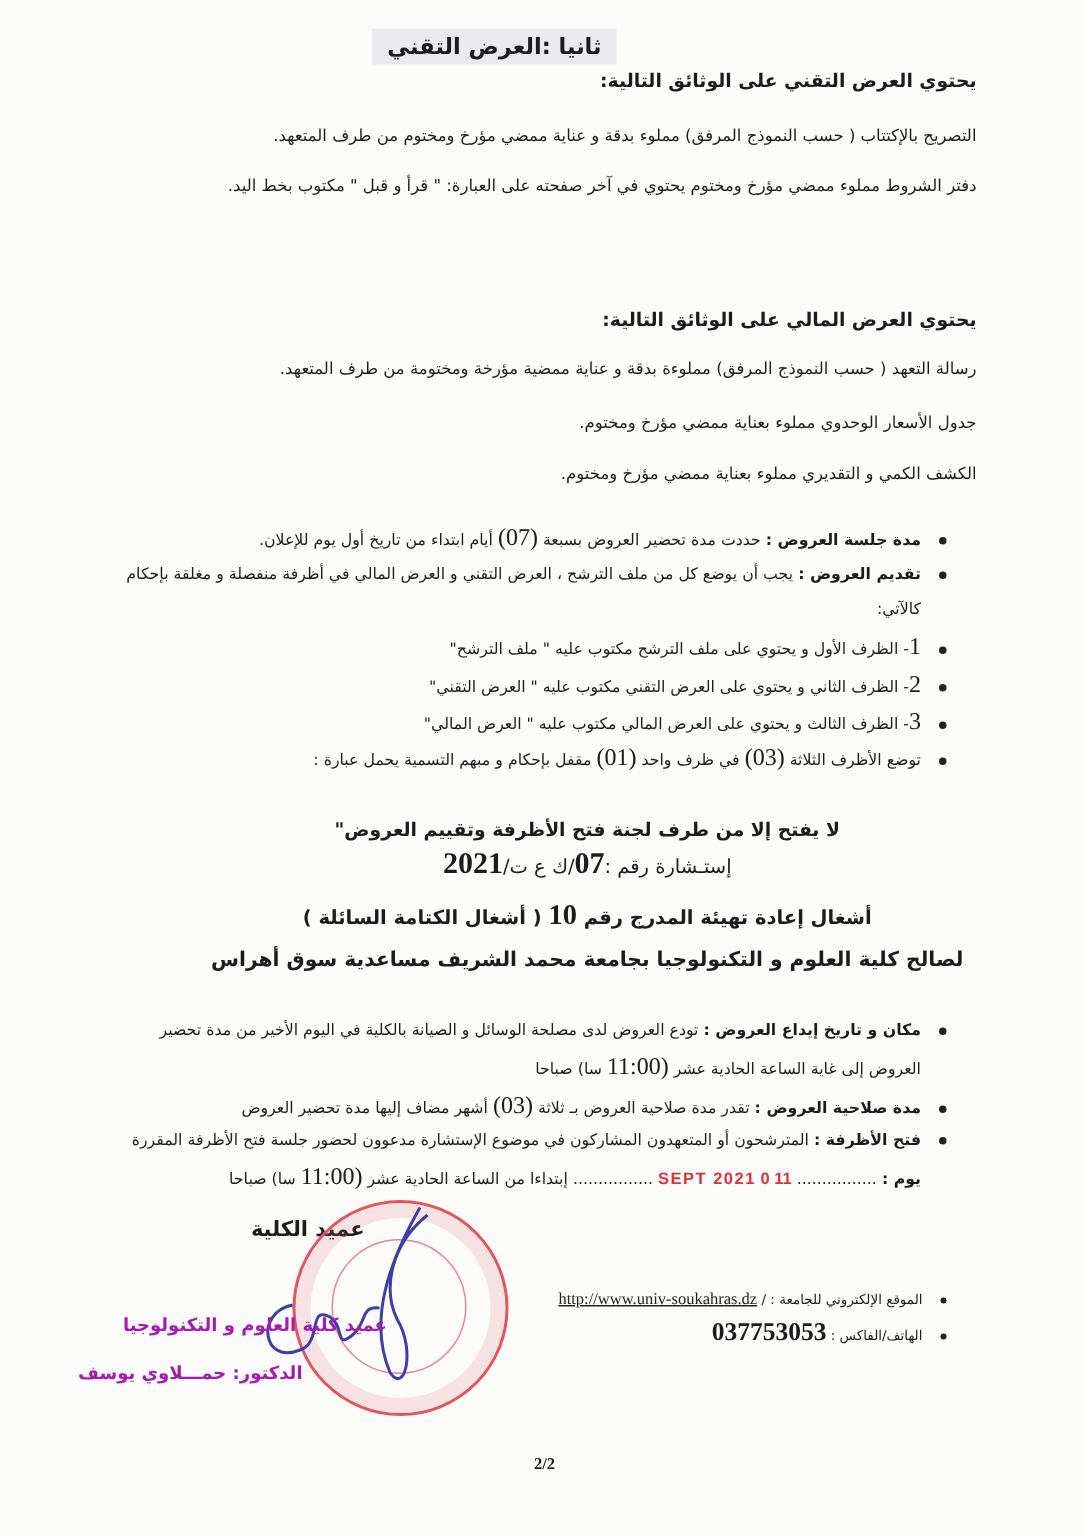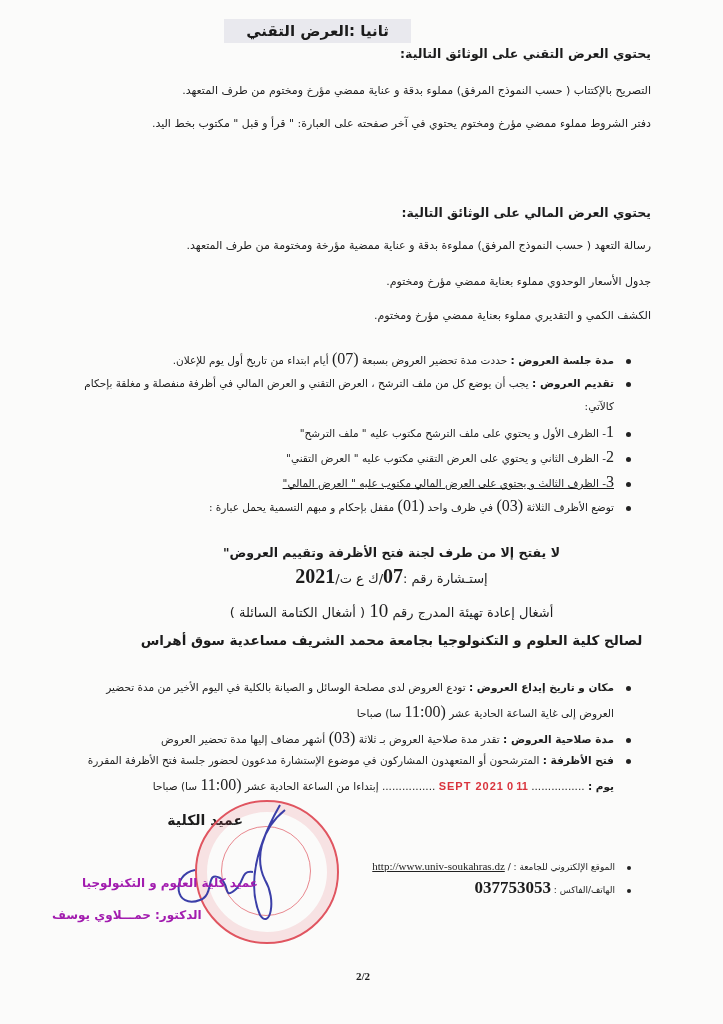--- a/index.html
+++ b/index.html
@@ -7,33 +7,33 @@
     width:723px; height:1024px; overflow:hidden;
     background:#fbfbfa;
     font-family:"DejaVu Sans", sans-serif;
     color:#1c1c1c;
     position:relative;
   }
   .page { position:absolute; inset:0; direction:rtl; }
   .abs { position:absolute; }
   .heading-box {
     background:#e9e9ee; font-weight:bold; font-size:15px;
-    padding:3px 22px; white-space:nowrap;
+    padding:3px 10px; white-space:nowrap;
   }
   .line { font-size:11px; white-space:nowrap; }
   .line.bold { font-weight:bold; font-size:12.5px; }
   .bullet-row { font-size:10.5px; white-space:nowrap; }
   .bullet-row .dot { display:inline-block; width:5px; height:5px; background:#222; border-radius:50%; margin-left:12px; vertical-align:middle; }
   .bullet-row b { font-weight:bold; }
   .num { font-family:"Liberation Serif", serif; font-size:16px; }
   .center-block { left:0; right:0; text-align:center; }
   .c1 { font-weight:bold; font-size:12.5px; }
   .c2 { font-size:13px; }
   .c2 .big { font-family:"Liberation Serif", serif; font-weight:bold; font-size:20px; }
-  .c3 { font-weight:normal; font-size:13px; }
+  .c3 { font-weight:bold; font-size:13px; }
   .c3 .big { font-family:"Liberation Serif", serif; font-size:19px; }
   .c4 { font-weight:bold; font-size:13.5px; }
   .stamp-date { color:#d9343d; font-family:"Liberation Sans", sans-serif; font-size:11px; font-weight:bold; letter-spacing:1px; }
   .stamp {
     border:2px solid #e05560; border-radius:50%;
     width:140px; height:140px;
     box-shadow: inset 0 0 0 10px rgba(230,90,100,0.15);
   }
   .stamp-inner { border:1.5px solid rgba(224,85,96,0.7); border-radius:50%; width:88px; height:88px; left:24px; top:24px; }
   .red-text { color:#a21caf; font-weight:bold; font-size:12px; white-space:nowrap; }
@@ -69,21 +69,21 @@
     <span>يجب أن يوضع كل من ملف الترشح ، العرض التقني و العرض المالي في أظرفة منفصلة و مغلقة بإحكام</span>
   </div>
   <div class="abs bullet-row" style="right:109px; top:400px;">كالآتي:</div>
 
   <div class="abs bullet-row" style="right:92px; top:423px;">
     <span class="dot"></span><span class="num">1</span><span>- الظرف الأول و يحتوي على ملف الترشح مكتوب عليه " ملف الترشح"</span>
   </div>
   <div class="abs bullet-row" style="right:92px; top:448px;">
     <span class="dot"></span><span class="num">2</span><span>- الظرف الثاني و يحتوي على العرض التقني مكتوب عليه " العرض التقني"</span>
   </div>
-  <div class="abs bullet-row" style="right:92px; top:473px;text-decoration:underline;">
+  <div class="abs bullet-row" style="right:92px; top:473px;">
     <span class="dot"></span><span class="num">3</span><span>- الظرف الثالث و يحتوي على العرض المالي مكتوب عليه " العرض المالي"</span>
   </div>
   <div class="abs bullet-row" style="right:92px; top:497px;">
     <span class="dot"></span><span>توضع الأظرف الثلاثة</span>
     <span class="num">(03)</span>
     <span>في ظرف واحد</span>
     <span class="num">(01)</span>
     <span>مقفل بإحكام و مبهم التسمية يحمل عبارة :</span>
   </div>
 

